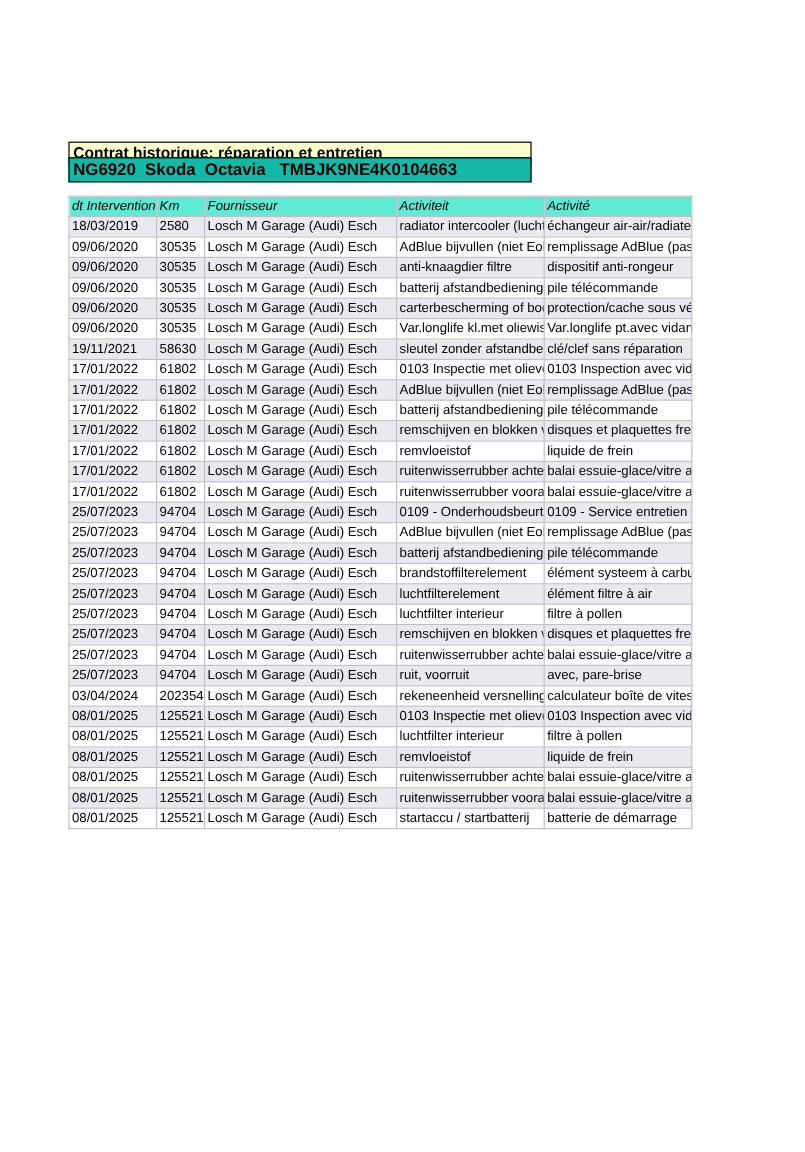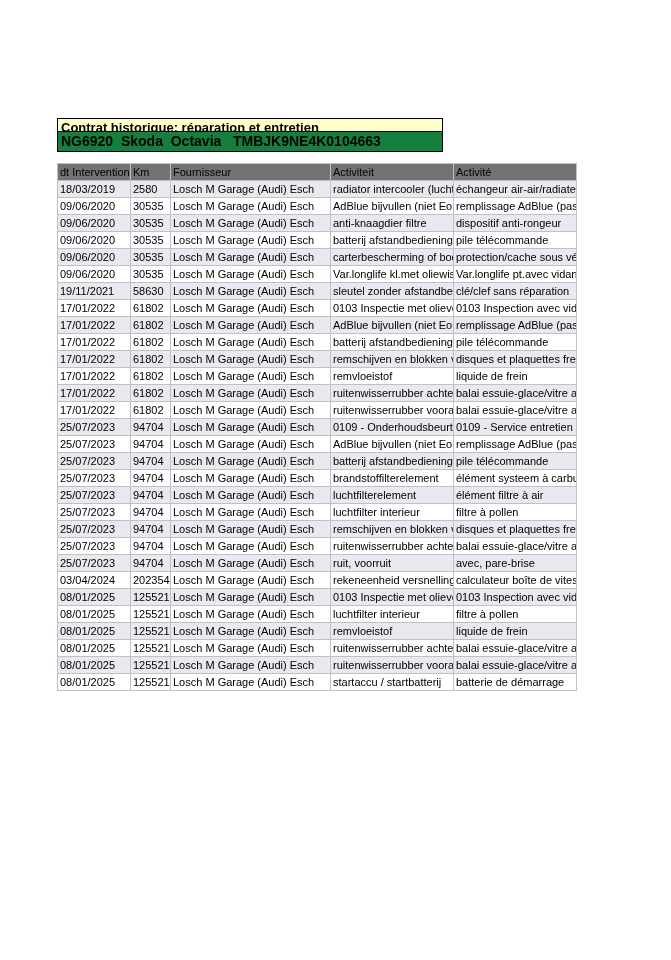--- a/index.html
+++ b/index.html
@@ -27,21 +27,21 @@
     top: 106px;
     height: 19px;
     background: #FFFFCC;
     font-size: 13px;
     line-height: 17px;
     margin-top: 12px;
   }
   #title-vehicle {
     top: 131px;
     height: 21px;
-    background: #15803d;
+    background: #14b8a6;
     font-size: 14px;
     line-height: 19px;
   }
   table.history {
     position: absolute;
     left: 57px;
     top: 163px;
     border-collapse: collapse;
     table-layout: fixed;
     font-size: 11px;
@@ -53,22 +53,23 @@
     white-space: nowrap;
     overflow: hidden;
     padding: 0 2px;
     height: 16px;
     line-height: 16px;
     text-align: left;
     font-weight: normal;
     box-sizing: content-box;
   }
   table.history thead th {
-    background: #737373;
+    background: #5eead4;
     height: 16px;
+    font-style: italic;
   }
   table.history tbody tr:nth-child(odd)  { background: #E9E9EF; }
   table.history tbody tr:nth-child(even) { background: #FFFFFF; }
   col.c-date { width: 73px; }
   col.c-km   { width: 40px; }
   col.c-four { width: 160px; }
   col.c-actn { width: 123px; }
   col.c-actf { width: 123px; }
 </style>
 </head>

